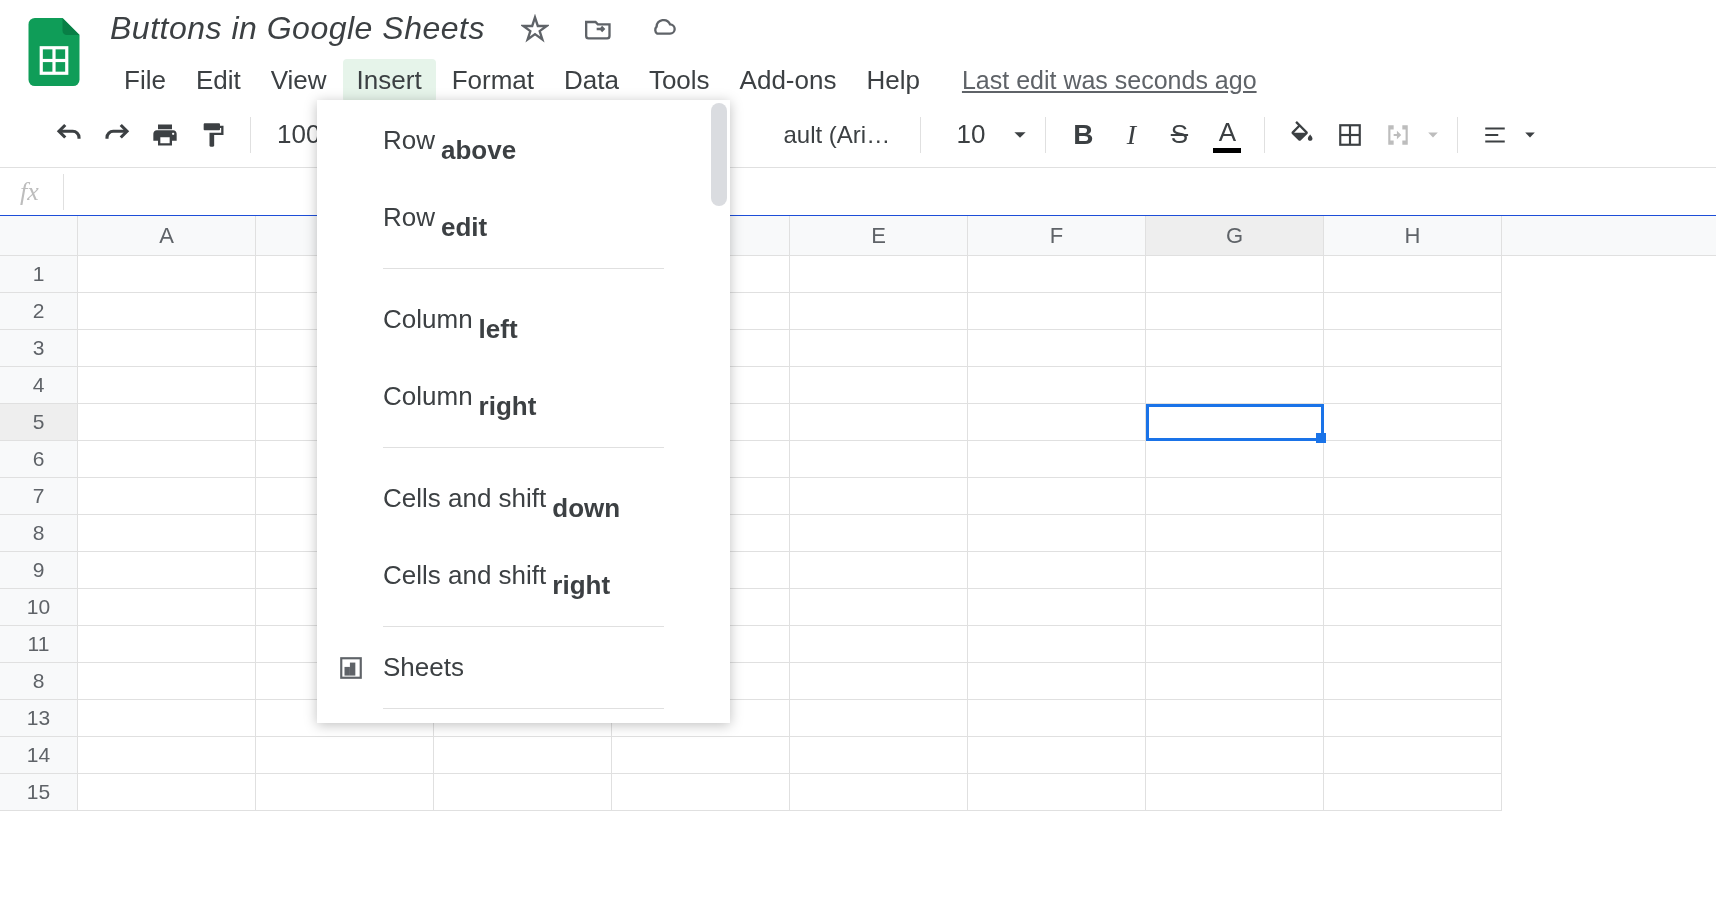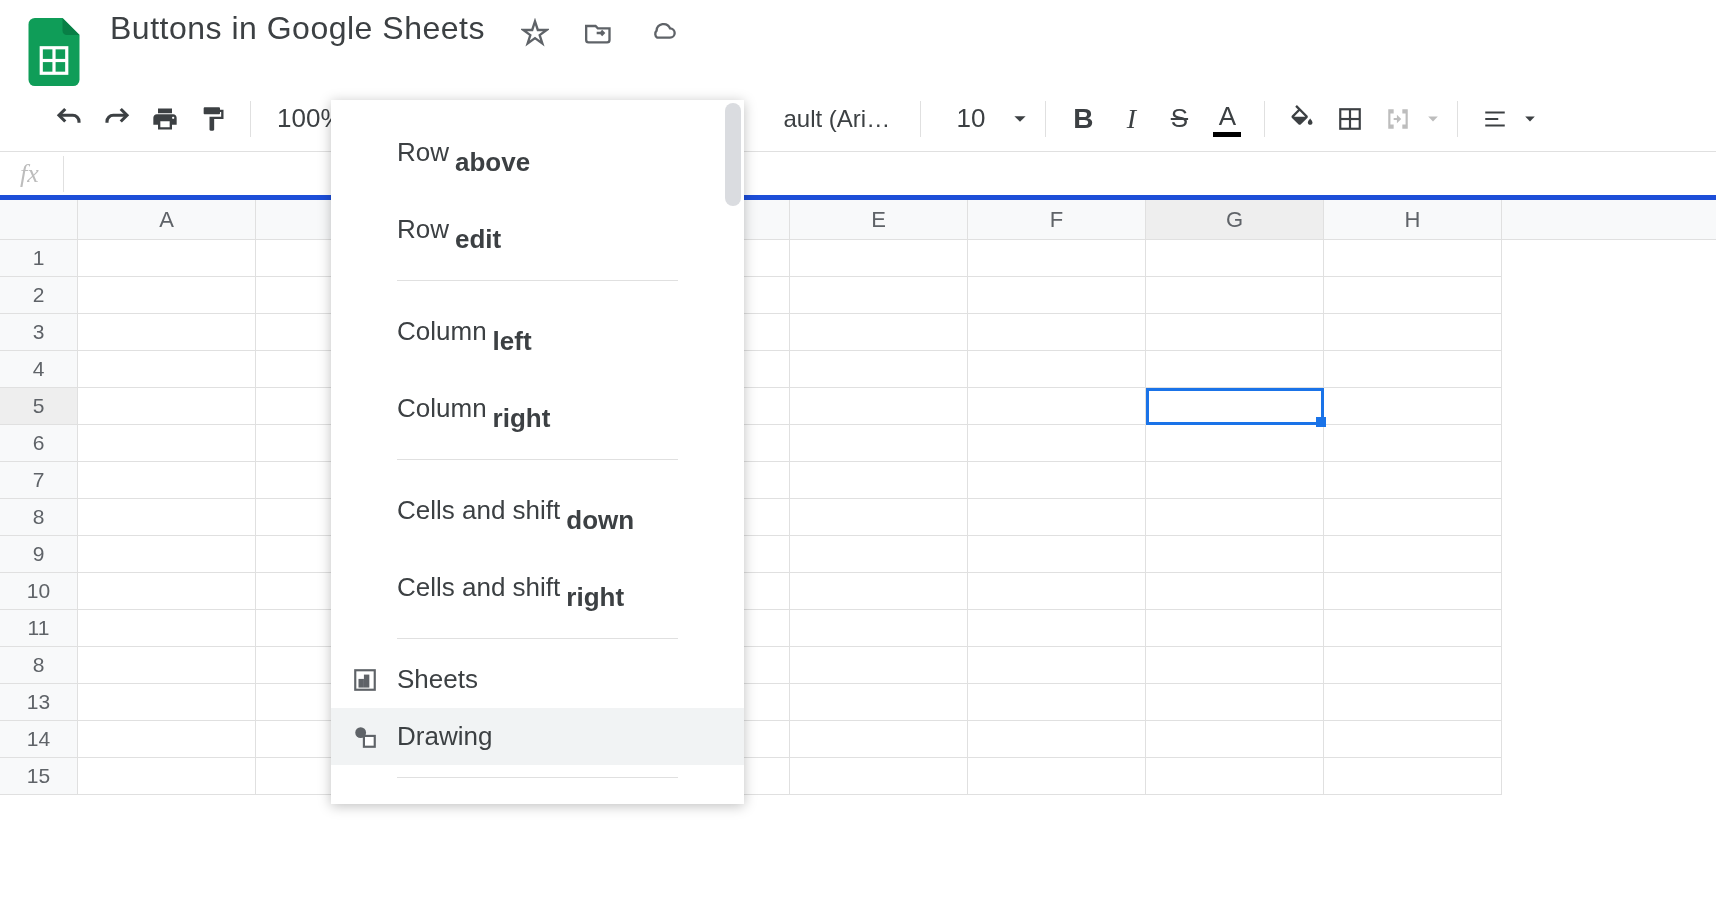--- a/index.html
+++ b/index.html
@@ -23,23 +23,24 @@
       width: 52px;
       height: 68px;
       margin-right: 30px;
       margin-top: 8px;
     }
     .title-area {
       flex: 1;
     }
     .title-row {
       display: flex;
-      align-items: flex-end;
+      align-items: center;
       gap: 36px;
       padding-bottom: 4px;
+      font-style: italic;
     }
     .doc-title {
       font-size: 32px;
       color: #3c4043;
       letter-spacing: 0.5px;
     }
     .title-icon {
       width: 28px;
       height: 28px;
       color: #5f6368;
@@ -124,21 +125,21 @@
     }
     .text-color-bar {
       width: 28px;
       height: 5px;
       background: #000;
     }
     .formula-bar {
       display: flex;
       align-items: center;
       height: 48px;
-      border-bottom: 5px solid #1d4ed8;
+      border-bottom: 1px solid #1d4ed8;
       padding-left: 20px;
       justify-content: space-between;
     }
     .fx-label {
       font-style: italic;
       font-size: 26px;
       color: #bdbdbd;
       font-family: Georgia, serif;
     }
     .fx-sep {
@@ -217,26 +218,26 @@
       position: absolute;
       width: 10px;
       height: 10px;
       background: #1a73e8;
       bottom: -5px;
       right: -5px;
     }
     .dropdown-menu {
       position: absolute;
       top: 100px;
-      left: 331px;
+      left: 317px;
       width: 413px;
       background: white;
       box-shadow: 0 2px 12px rgba(0,0,0,0.25);
       z-index: 100;
-      padding: 14px 0;
+      padding: 2px 0;
     }
     .dropdown-item {
       display: flex;
       align-items: center;
       padding: 13px 24px 13px 20px;
       font-size: 26px;
       color: #3c4043;
       cursor: pointer;
       position: relative;
     }
@@ -305,20 +306,32 @@
         <svg width="30" height="30" viewBox="0 0 24 24" fill="none" stroke="#5f6368" stroke-width="2">
             <path d="M3 6h6l2 2h10v10a2 2 0 0 1-2 2H3a2 2 0 0 1-2-2V6z" fill="none"></path>
             <path d="M10 12h6M14 10l2 2-2 2" fill="none"></path>
           </svg>
       </span>
       <span class="title-icon">
         <svg width="32" height="32" viewBox="0 0 24 24" fill="none" stroke="#5f6368" stroke-width="2">
             <path d="M18 16a4 4 0 0 0 0-8 6 6 0 0 0-11.5 2A4 4 0 0 0 7 16z"></path>
           </svg>
       </span>
+    </div>
+    <div class="menubar">
+      <span class="menu-item">File</span>
+      <span class="menu-item">Edit</span>
+      <span class="menu-item">View</span>
+      <span class="menu-item active">Insert</span>
+      <span class="menu-item">Format</span>
+      <span class="menu-item">Data</span>
+      <span class="menu-item">Tools</span>
+      <span class="menu-item">Add-ons</span>
+      <span class="menu-item">Help</span>
+      <span class="last-edit">Last edit was seconds ago</span>
     </div>
   </div>
 </div>
 
 <div class="toolbar">
   <span class="toolbar-btn">
     <svg width="30" height="30" viewBox="0 0 24 24" fill="none" stroke="#3c4043" stroke-width="2.5">
         <path d="M9 14L4 9l5-5"></path>
         <path d="M4 9h11a5 5 0 0 1 5 5v1"></path>
       </svg>
@@ -621,23 +634,14 @@
   <div class="dropdown-item">
     <span class="dropdown-item-icon">
       <svg width="26" height="26" viewBox="0 0 24 24" fill="none" stroke="#5f6368" stroke-width="2">
           <rect x="3" y="3" width="18" height="18"></rect>
           <rect x="7" y="12" width="3" height="6" fill="#5f6368"></rect>
           <rect x="12" y="8" width="3" height="10" fill="#5f6368"></rect>
         </svg>
     </span>
     <span>Sheets</span>
   </div>
-  <div class="dropdown-item hover">
-    <span class="dropdown-item-icon">
-      <svg width="26" height="26" viewBox="0 0 24 24" fill="#5f6368">
-          <circle cx="8" cy="8" r="5"></circle>
-          <rect x="11" y="11" width="10" height="10" fill="white" stroke="#5f6368" stroke-width="2"></rect>
-        </svg>
-    </span>
-    <span>Drawing</span>
-  </div>
   <div class="dropdown-separator"></div>
 </div>
 
 </body></html>

